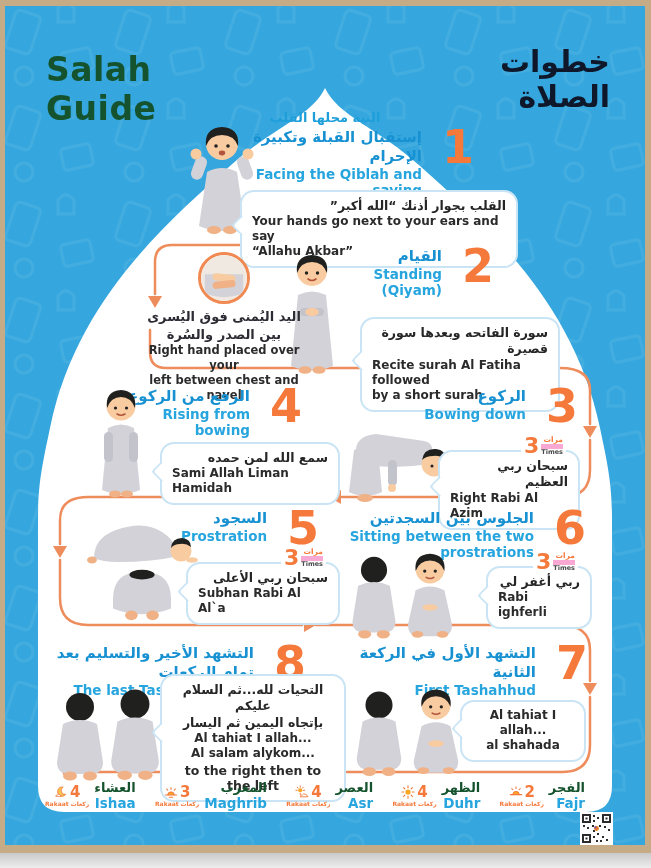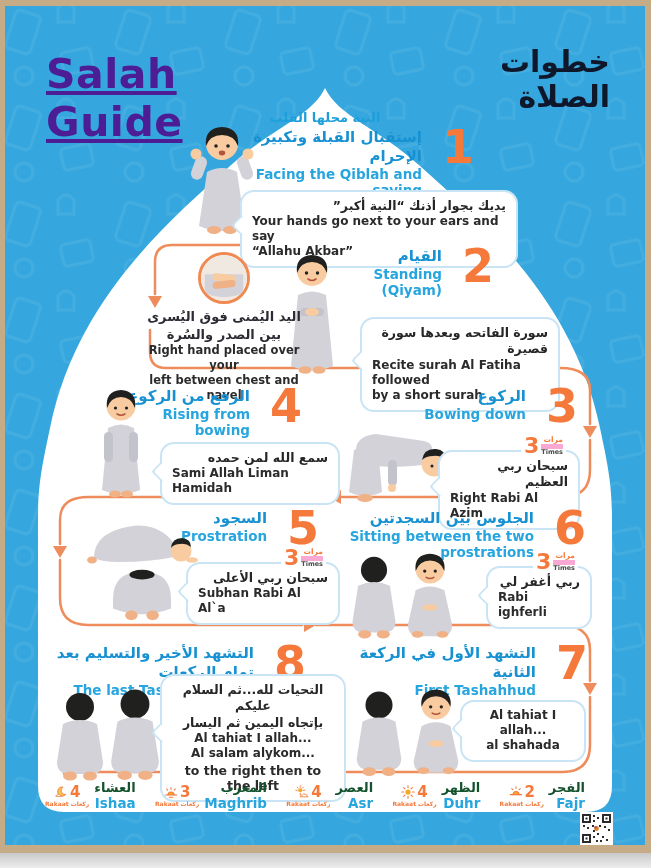--- a/index.html
+++ b/index.html
@@ -6,21 +6,21 @@
   *{box-sizing:border-box;}
   #frame{position:relative;width:651px;height:868px;background:#C6AC86;overflow:hidden;
          font-family:"DejaVu Sans","Liberation Sans",sans-serif;}
   #blue-bg{position:absolute;left:5px;top:6px;width:640px;height:839px;background:#35A7DE;}
   #photo-edge{position:absolute;left:0;bottom:0;width:100%;height:15px;
               background:linear-gradient(#c9c9c9,#ededed);}
   #overlay{position:absolute;left:0;top:0;width:651px;height:868px;pointer-events:none;}
   .abs{position:absolute;}
   .fig{position:absolute;}
   
-  .title-en{font-size:41px;font-weight:bold;color:#4c1d95;letter-spacing:.5px;text-decoration:underline;}
+  .title-en{font-size:33px;font-weight:bold;color:#14532d;letter-spacing:.5px;}
   .title-ar{font-size:30px;font-weight:bold;color:#0f172a;text-align:right;}
   .heart-txt{position:absolute;left:0;top:16px;width:100%;text-align:center;line-height:1.15;}
   .heart-en{font-size:11px;font-weight:bold;color:#29A2DC;display:block;}
   .heart-ar{font-size:10px;font-weight:bold;color:#29A2DC;display:block;}
   .tagline{font-size:13px;font-weight:bold;color:#1E9FDA;text-align:center;}
   
   .step-head{position:absolute;display:flex;align-items:flex-start;gap:20px;}
   .sh-text{flex:1;text-align:right;}
   .sh-ar{font-size:15px;font-weight:bold;color:#1791D1;line-height:1.25;}
   .sh-en{font-size:13.5px;font-weight:bold;color:#27A5DE;line-height:1.22;white-space:pre-line;}
@@ -276,21 +276,21 @@
     </svg>
   <div class="step-head" style="left:250px;top:128px;width:224px">
     <div class="sh-text">
       <div class="sh-ar" dir="rtl">إستقبال القبلة وتكبيرة الإحرام</div>
       <div class="sh-en">Facing the Qiblah and saying
 the consecration takbir</div>
     </div>
     <div class="sh-num">1</div>
   </div>
   <div class="bubble" style="left:240px;top:190px;width:278px">
-    <div class="b-ar">يديك بجوار أذنك “النية أكبر”</div>
+    <div class="b-ar">القلب بجوار أذنك “الله أكبر”</div>
     <div class="b-en">Your hands go next to your ears and say
 “Allahu Akbar”</div>
   </div>
 
   <div class="step-head" style="left:348px;top:247px;width:146px">
     <div class="sh-text">
       <div class="sh-ar" dir="rtl">القيام</div>
       <div class="sh-en">Standing (Qiyam)</div>
     </div>
     <div class="sh-num">2</div>

